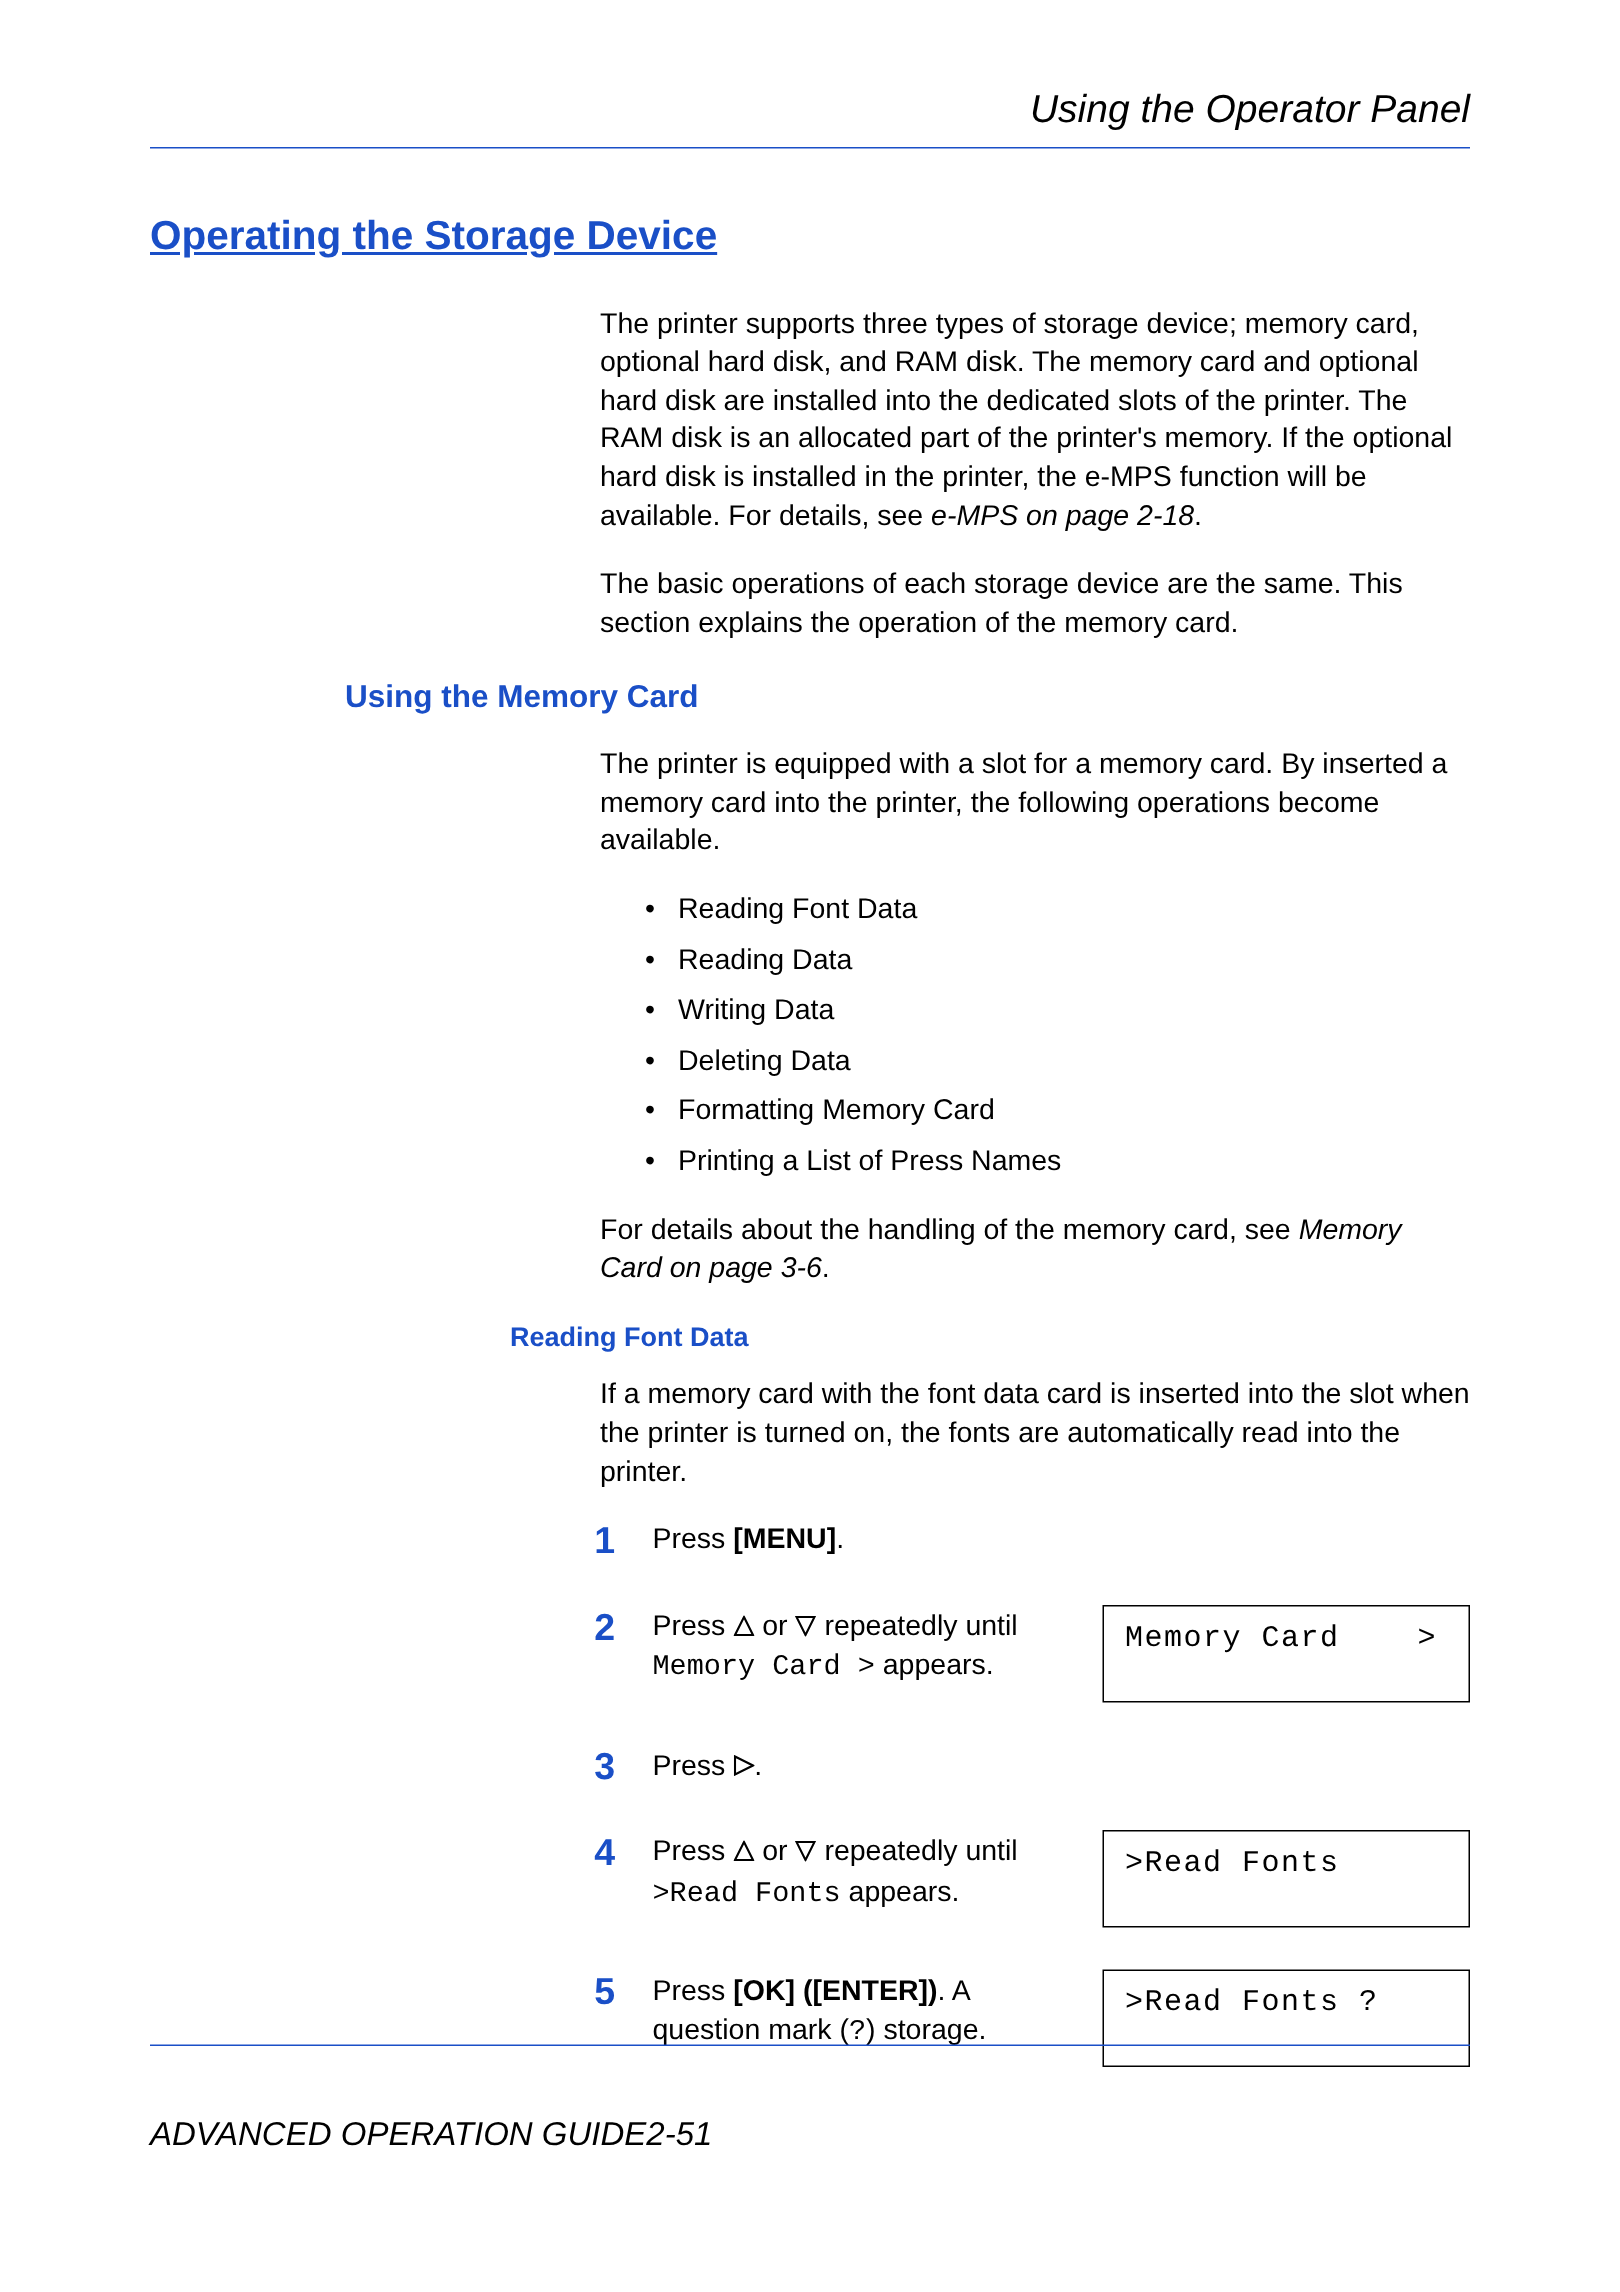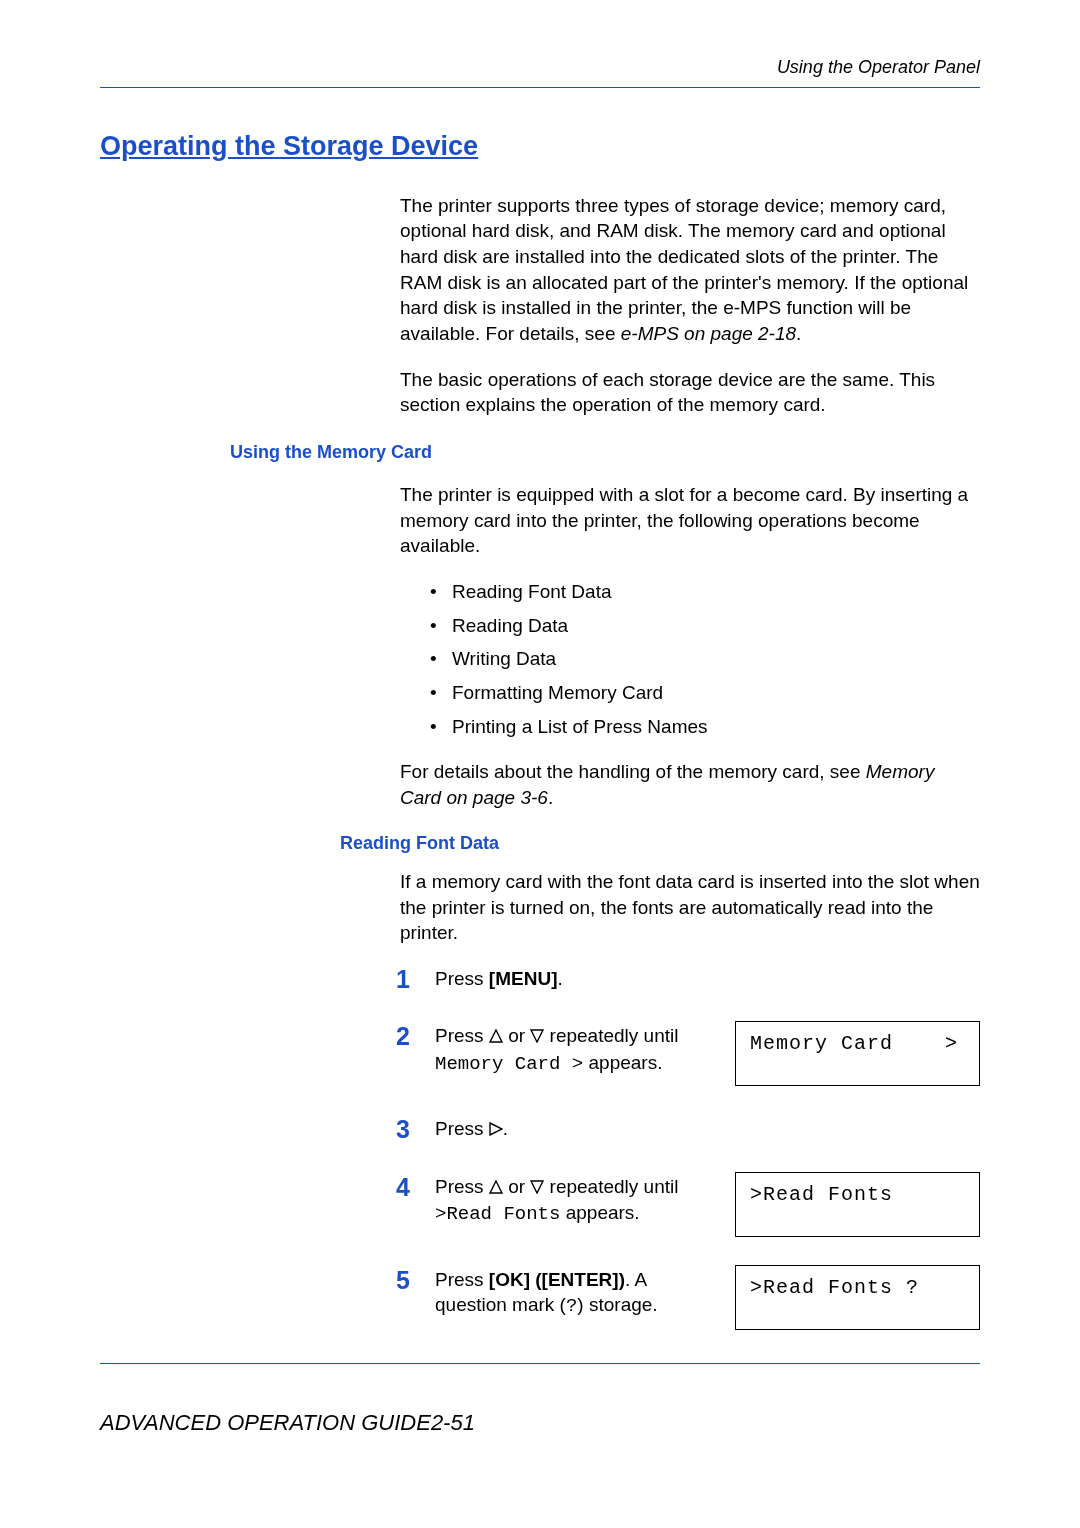--- a/index.html
+++ b/index.html
@@ -15,21 +15,21 @@
   .page {
     width: 1080px;
     height: 1528px;
     position: relative;
     box-sizing: border-box;
     padding: 55px 100px 0 100px;
   }
   .running-head {
     text-align: right;
     font-style: italic;
-    font-size: 18px;
+    font-size: 26px;
     margin-bottom: 8px;
   }
   .top-rule {
     border: 0;
     border-top: 1.5px solid #1a4fc7;
     margin: 0 0 40px 0;
   }
   .h1 {
     color: #1a4fc7;
     font-weight: bold;
@@ -40,21 +40,21 @@
   .body-col {
     margin-left: 300px;
   }
   .para {
     margin: 0 0 20px 0;
     font-size: 19px;
   }
   .h2 {
     color: #1a4fc7;
     font-weight: bold;
-    font-size: 18px;
+    font-size: 21px;
     margin: 22px 0 18px 130px;
   }
   .bullets {
     margin: 0 0 20px 30px;
     padding: 0;
     list-style: none;
   }
   .bullets li {
     position: relative;
     padding-left: 22px;
@@ -165,26 +165,27 @@
   <div class="body-col">
     <p class="para">
       <span>The printer supports three types of storage device; memory card, optional hard disk, and RAM disk. The memory card and optional hard disk are installed into the dedicated slots of the printer. The RAM disk is an allocated part of the printer's memory. If the optional hard disk is installed in the printer, the e-MPS function will be available. For details, see </span><span class="italic">e-MPS on page 2-18</span><span>.</span>
     </p>
     <p class="para">The basic operations of each storage device are the same. This section explains the operation of the memory card.</p>
   </div>
 
   <div class="h2">Using the Memory Card</div>
 
   <div class="body-col">
-    <p class="para">The printer is equipped with a slot for a become card. By inserting a memory card into the printer, the following operations become available.</p>
+    <p class="para">The printer is equipped with a slot for a memory card. By inserted a memory card into the printer, the following operations become available.</p>
 
     <ul class="bullets">
       <li>Reading Font Data</li>
       <li>Reading Data</li>
       <li>Writing Data</li>
+      <li>Deleting Data</li>
       <li>Formatting Memory Card</li>
       <li>Printing a List of Press Names</li>
     </ul>
 
     <p class="para">
       <span>For details about the handling of the memory card, see </span><span class="italic">Memory Card on page 3-6</span><span>.</span>
     </p>
   </div>
 
   <div class="h3">Reading Font Data</div>

